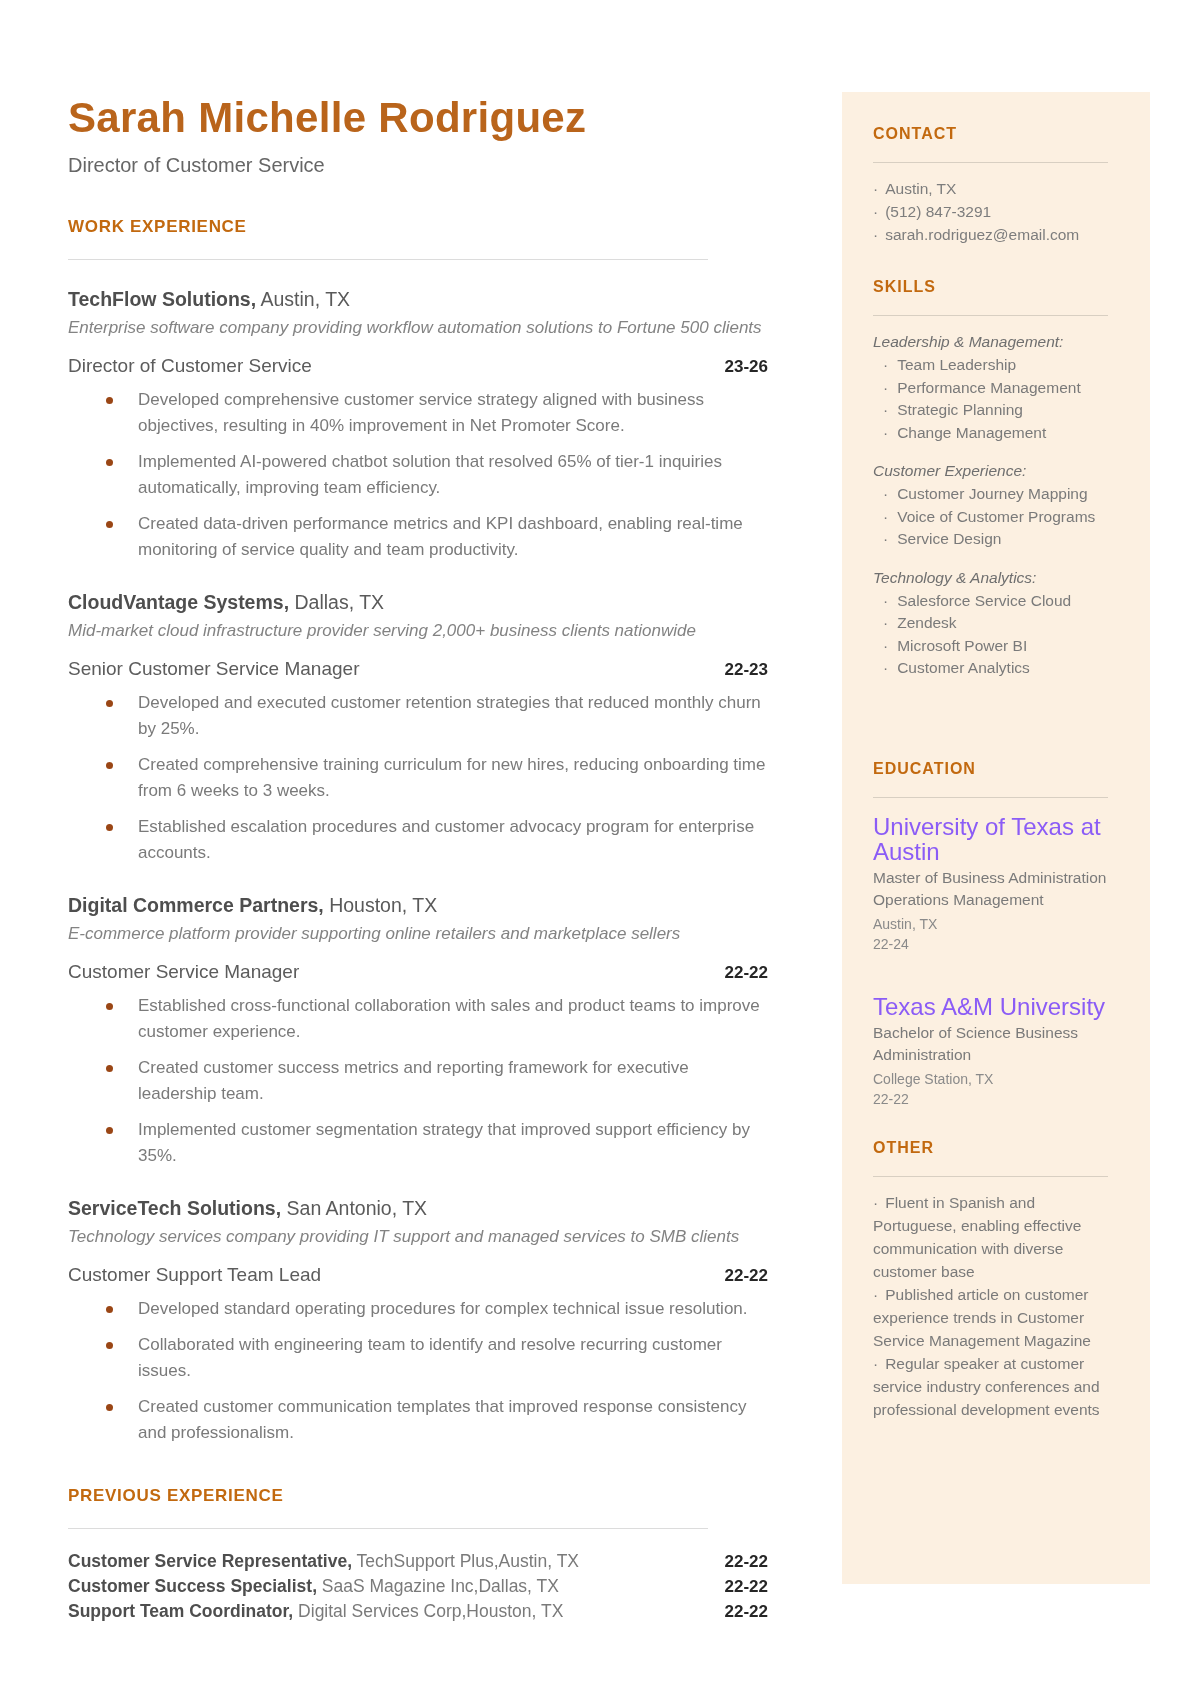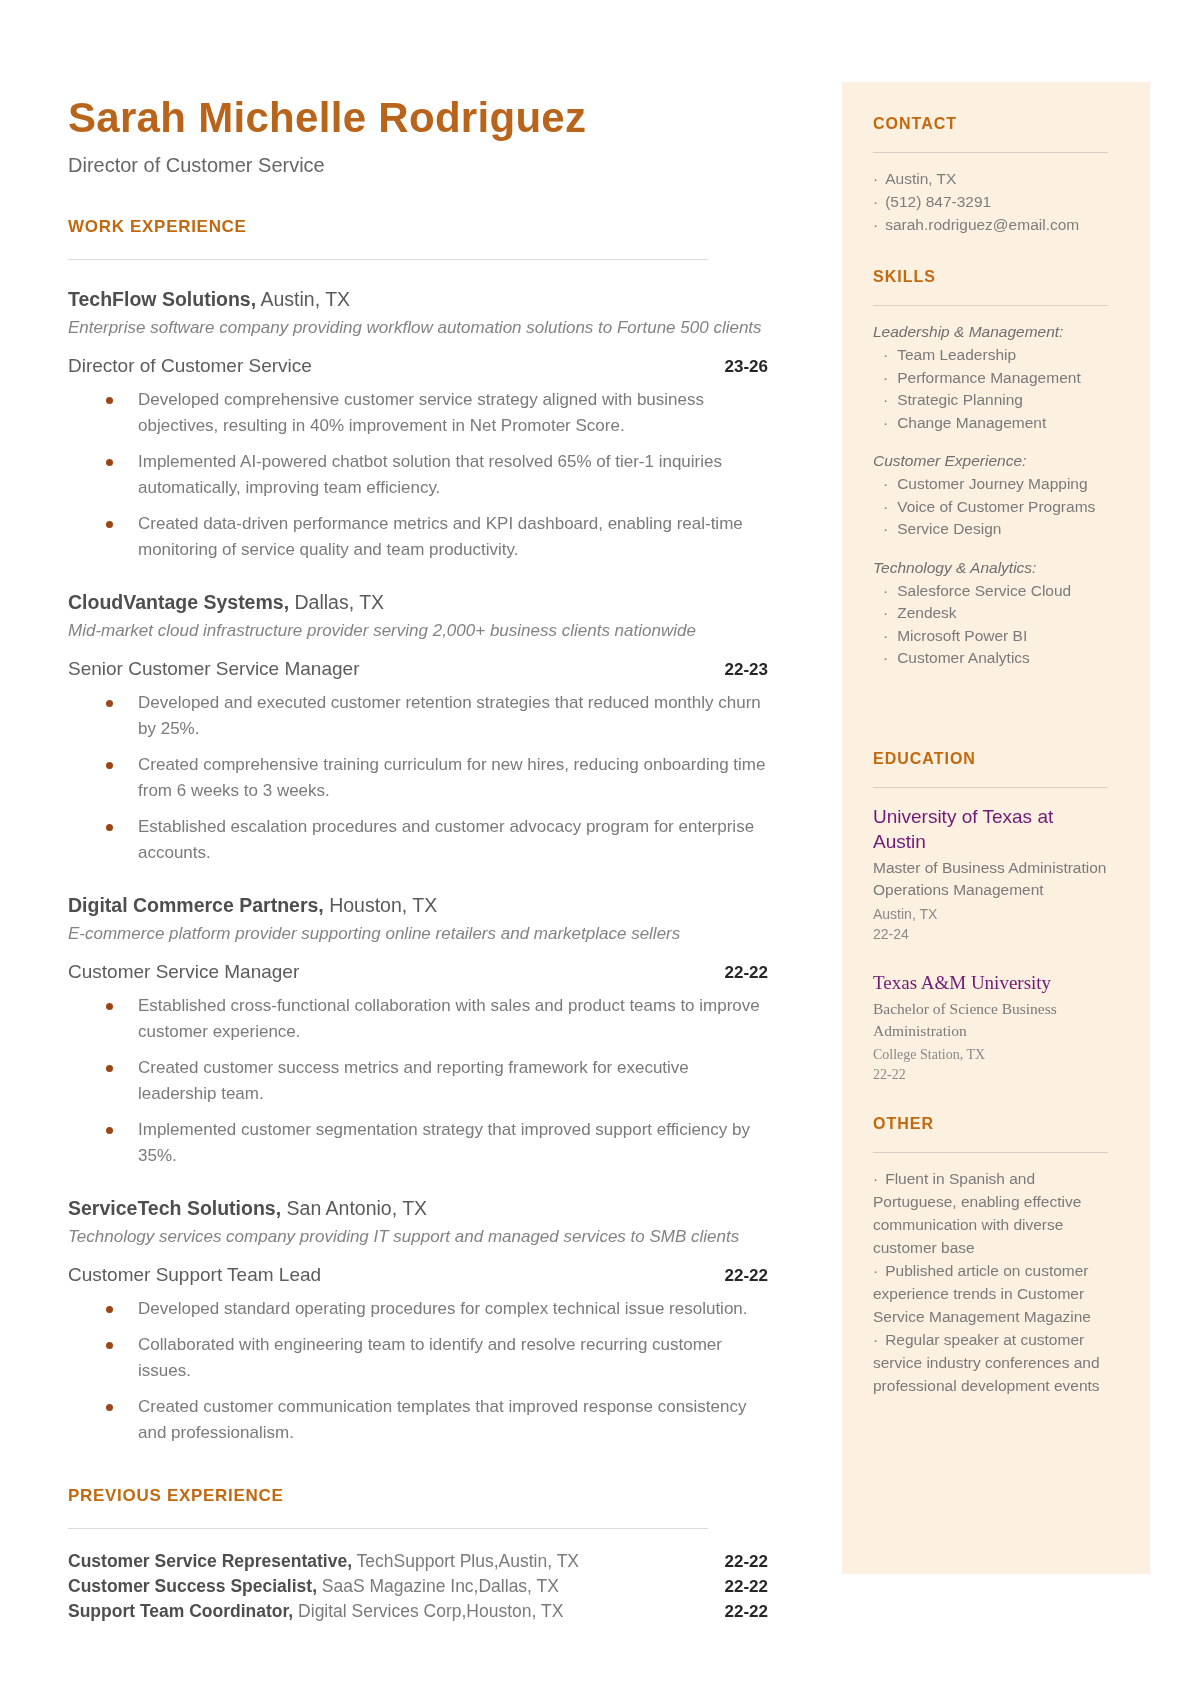--- a/index.html
+++ b/index.html
@@ -36,37 +36,37 @@
   .bullet::before{content:"";position:absolute;left:38px;top:10px;width:7px;height:7px;border-radius:50%;background:var(--bullet);}
 
   .prev-rows{margin-top:20px;}
   .prev-row{display:flex;justify-content:space-between;align-items:baseline;font-size:17.5px;line-height:25px;}
   .prev-title{font-weight:700;color:#4e4e4e;}
   .prev-co{color:#7a7a7a;}
   .prev-dates{color:#262626;font-weight:600;font-size:17px;}
 
   
   .sidebar{
-    position:absolute;left:842px;top:82px;width:308px;height:1492px;
+    position:absolute;left:842px;top:92px;width:308px;height:1492px;
     background:var(--sidebar-bg);padding:33px 42px 32px 31px;
   }
   .side-head{font-size:16px;font-weight:700;color:var(--accent);letter-spacing:1px;}
   .side-rule{border:none;border-top:1px solid #d8cfc2;margin:19px 0 14px 0;}
   .contact-item{font-size:15.5px;color:#7d7d7d;line-height:23px;}
   .contact-item::before{content:"·";margin-right:7px;color:#7d7d7d;}
   .skills-head{margin-top:32px;}
   .skill-group{margin-top:15px;}
   .skill-group:first-child{margin-top:0;}
   .skill-cat{font-style:italic;color:#6f6f6f;font-size:15.5px;line-height:23px;margin-bottom:1px;}
   .skill-item{font-size:15.5px;color:#7a7a7a;line-height:22.5px;text-indent:10px;}
   .skill-item::before{content:"·";margin-right:9px;}
   .edu-head{margin-top:80px;}
   .edu-school{margin-top:16px;}
-  .edu-school + .edu-school{margin-top:26px;font-family:Liberation Serif, serif;}
-  .edu-name{font-size:19px;color:#701a75;line-height:25px;}
+  .edu-school + .edu-school{margin-top:40px;}
+  .edu-name{font-size:24px;color:#8b5cf6;line-height:25px;}
   .edu-degree{font-size:15.5px;color:#7a7a7a;line-height:22px;margin-top:3px;}
   .edu-loc{font-size:14px;color:#8a8a8a;line-height:20px;margin-top:3px;}
   .edu-dates{font-size:14px;color:#8a8a8a;line-height:20px;}
   .other-head{margin-top:30px;}
   .other-item{font-size:15.5px;color:#7a7a7a;line-height:23px;}
   .other-item::before{content:"·";margin-right:7px;}
 </style>
 </head>
 <body>
 

